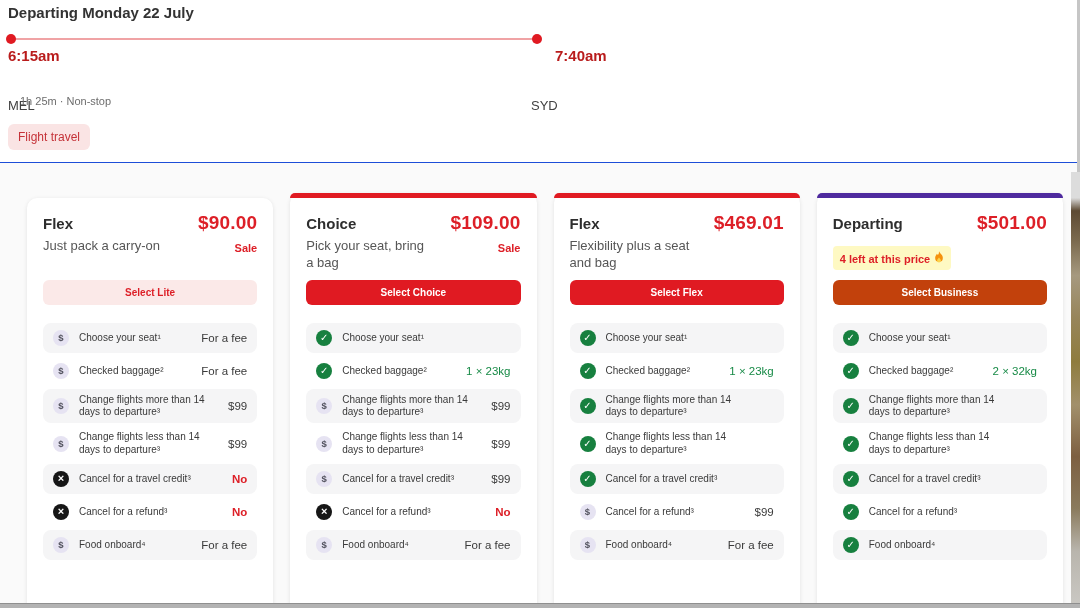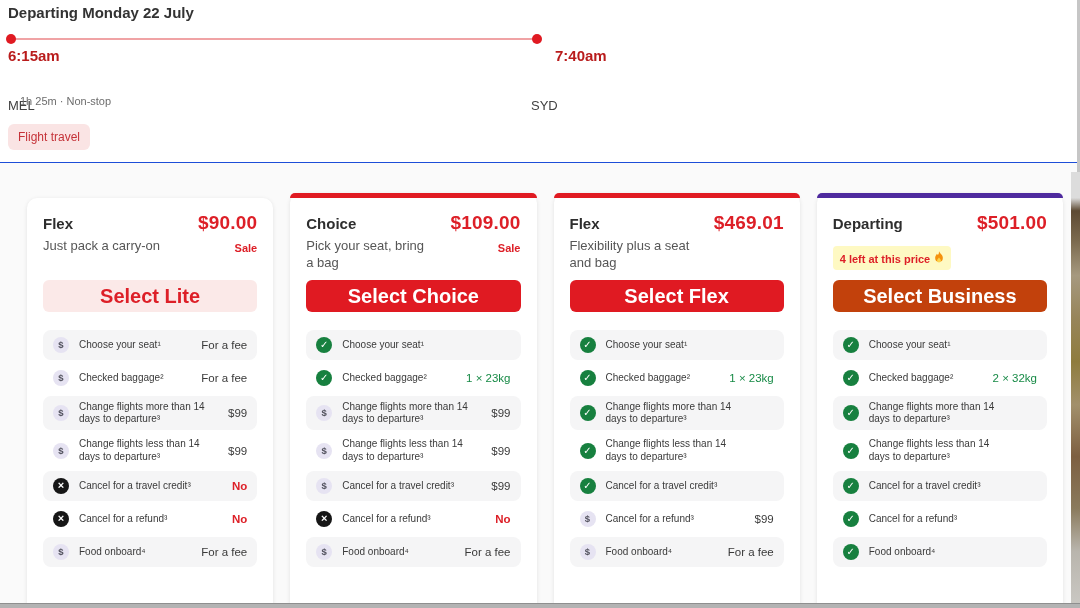--- a/index.html
+++ b/index.html
@@ -48,22 +48,22 @@
   .fare-price{font-size:19px;font-weight:700;color:#dd1f27;letter-spacing:.2px;}
   .head-row2{display:flex;justify-content:space-between;align-items:flex-start;margin-top:4px;}
   .fare-subtitle{font-size:13px;color:#565656;line-height:1.3;max-width:128px;}
   .sale-badge{font-size:11px;font-weight:700;color:#dd1f27;margin-top:4px;}
   .scarcity-chip{
     display:flex;align-items:flex-end;gap:4px;background:#fef9c3;border-radius:4px;
     padding:5px 7px;font-size:11px;font-weight:700;color:#dd1f27;margin-top:8px;white-space:nowrap;
   }
   .flame{width:10px;height:12px;flex-shrink:0;}
   .select-btn{
-    display:block;width:100%;height:32px;border:none;border-radius:6px;
-    font-size:20px;font-weight:700;cursor:pointer;margin:6px 0 18px 0;
+    display:block;width:100%;height:25px;border:none;border-radius:6px;
+    font-size:10px;font-weight:700;cursor:pointer;margin:6px 0 18px 0;
     font-family:inherit;
   }
   .btn-light{background:#fbe9e8;color:#dd1f27;}
   .btn-red{background:#e01a22;color:#ffffff;}
   .btn-purple{background:#c2410c;color:#ffffff;}
   
   .feat{
     display:flex;align-items:center;gap:10px;padding:5px 10px;margin-bottom:3px;
     border-radius:8px;min-height:30px;box-sizing:border-box;
   }

